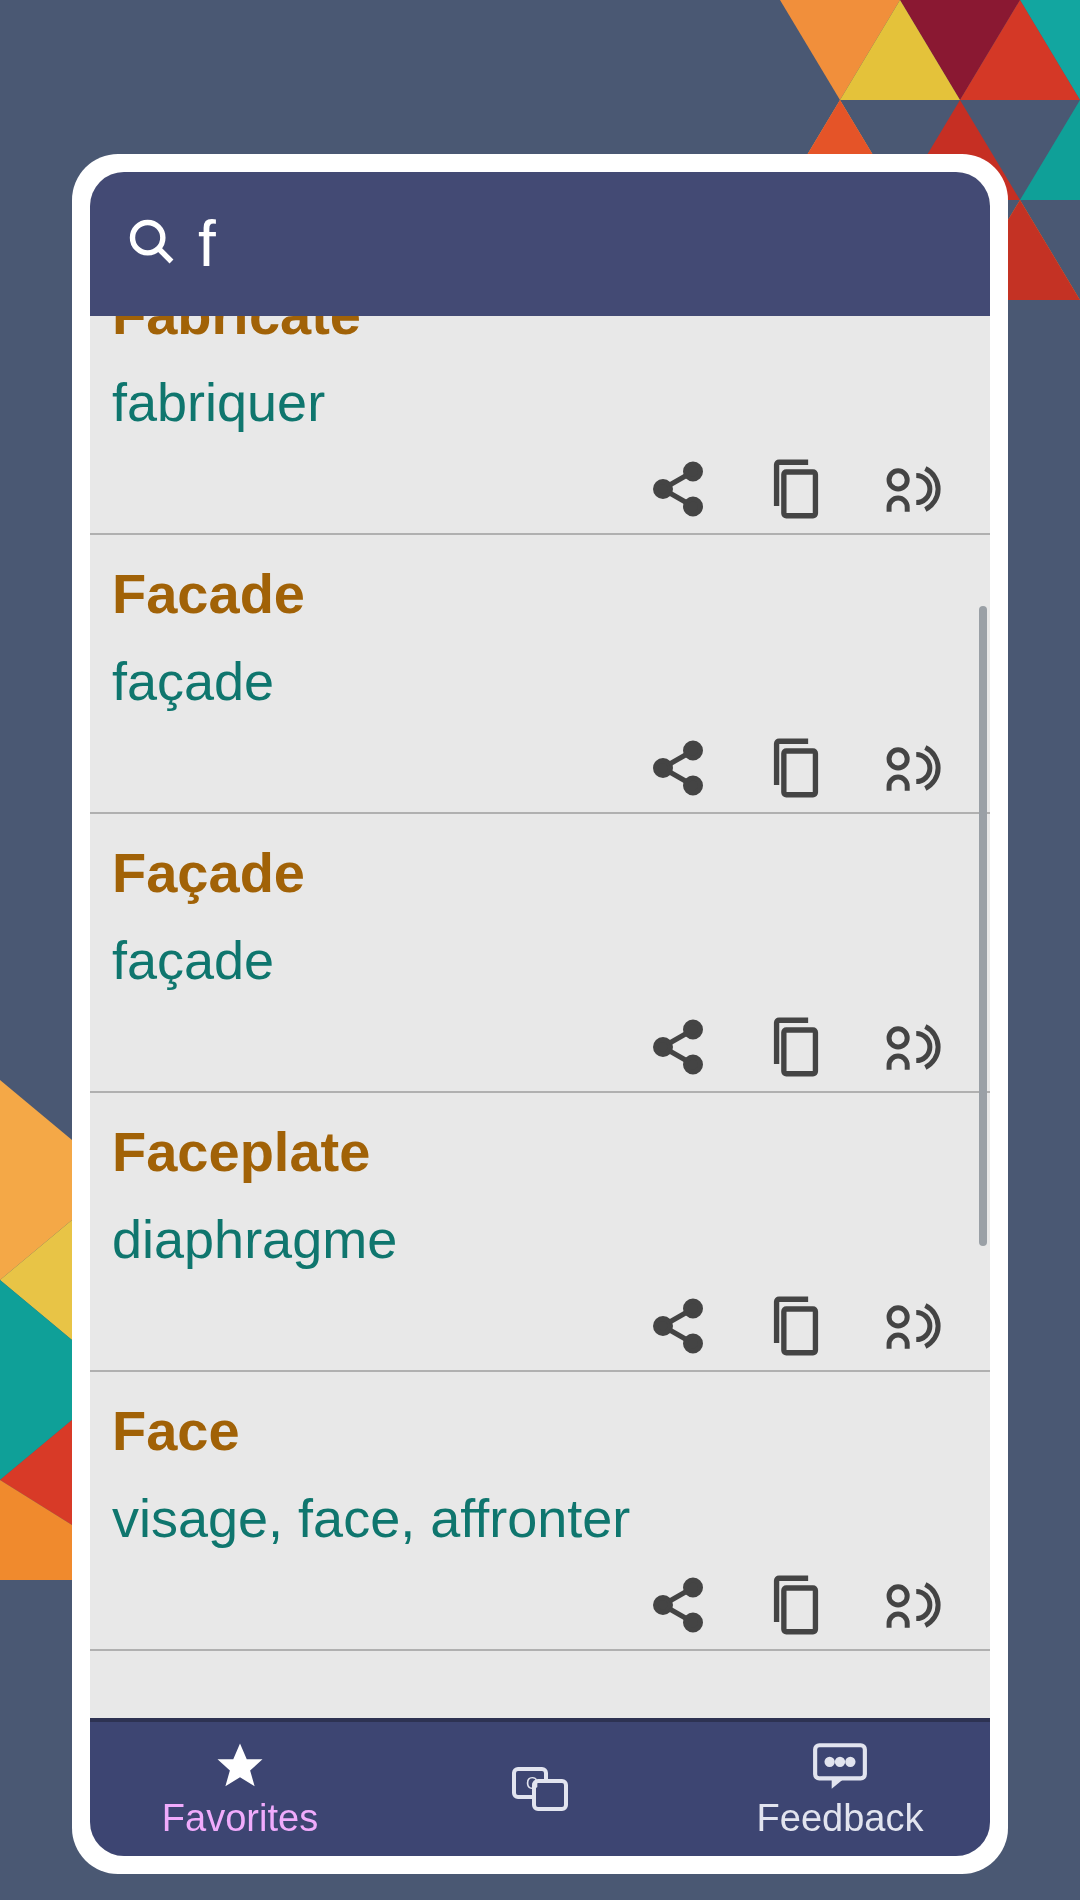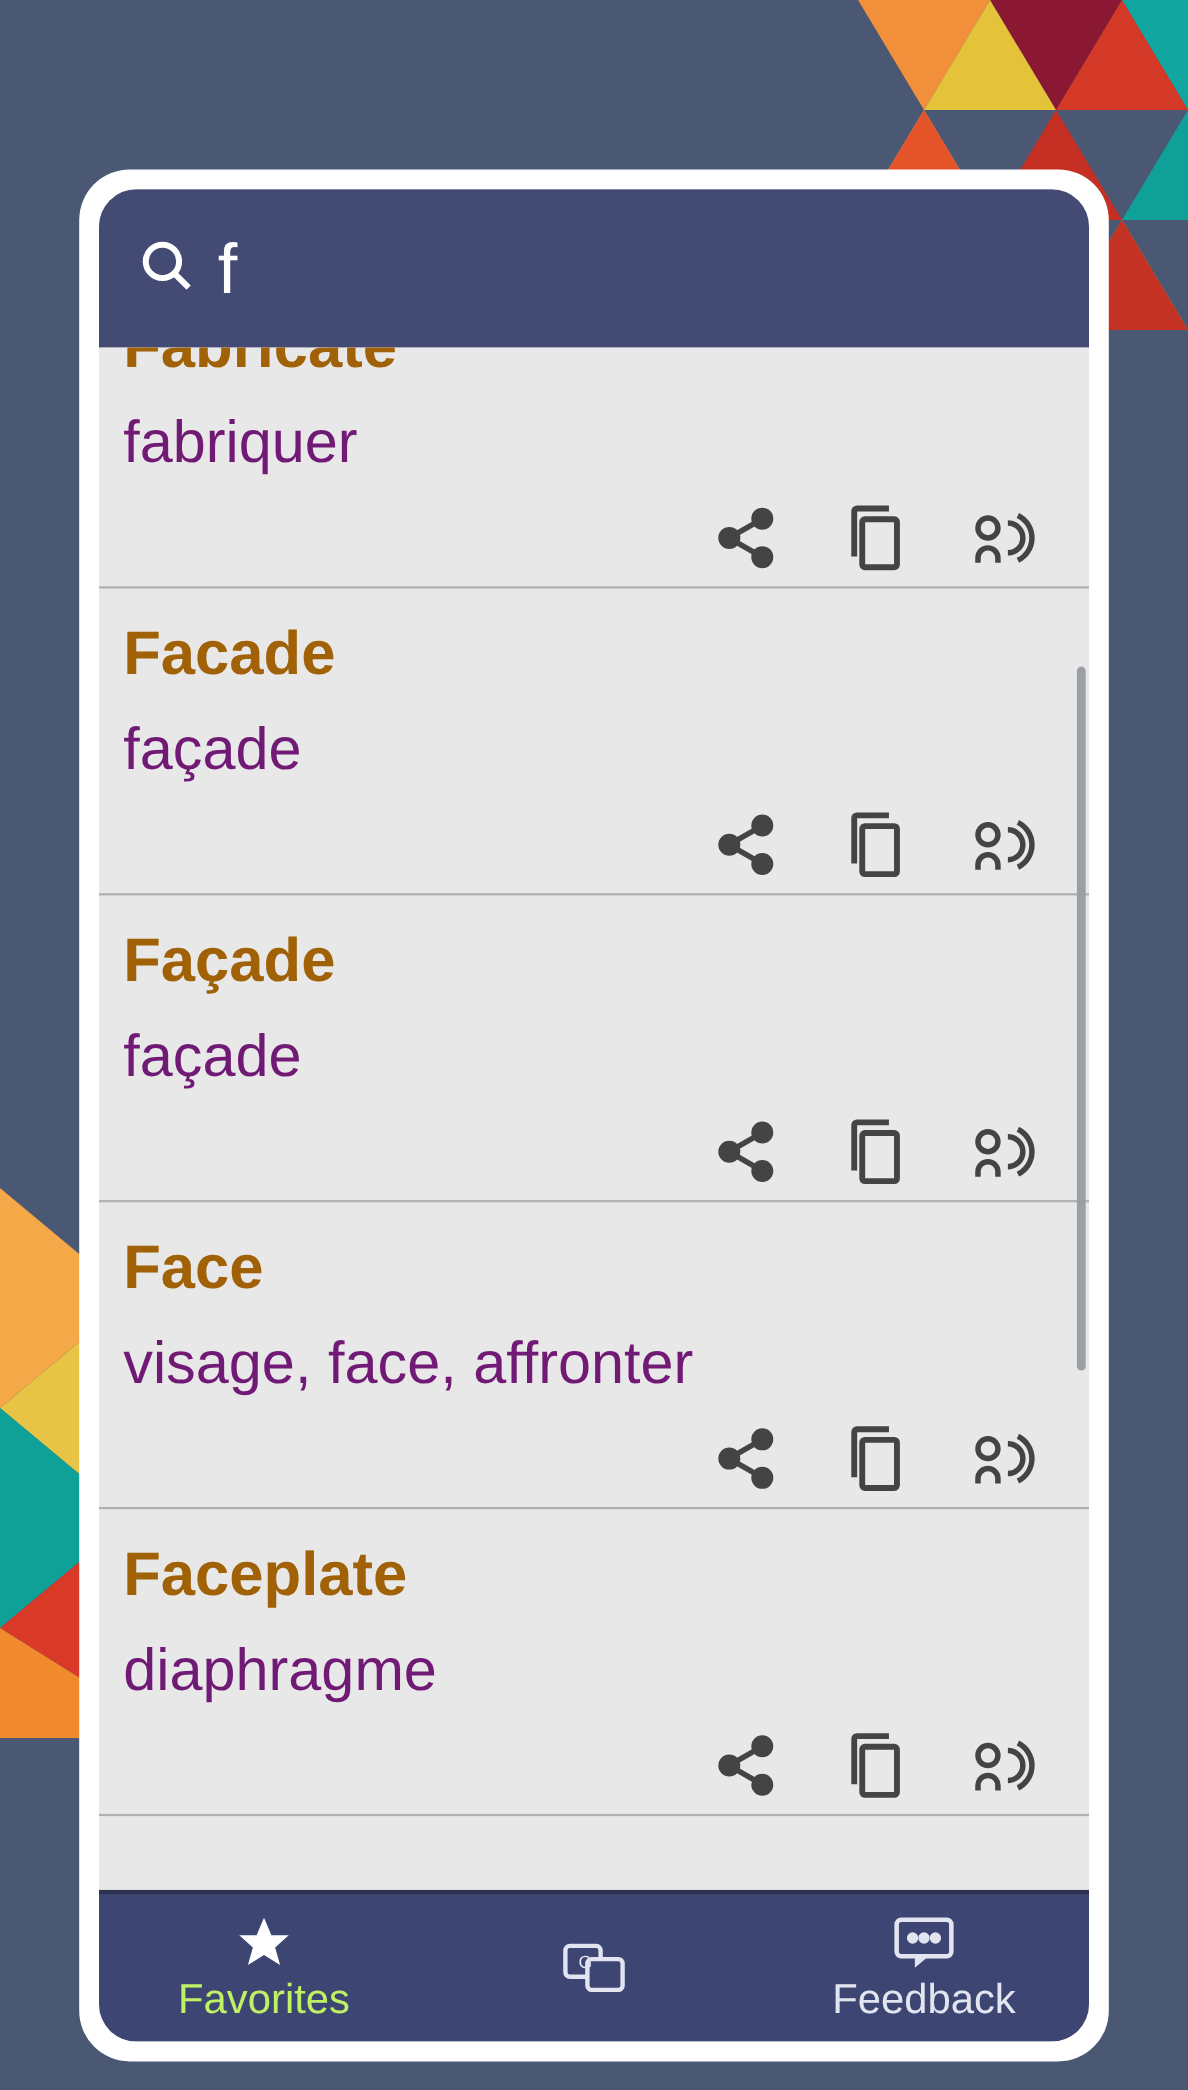--- a/index.html
+++ b/index.html
@@ -82,21 +82,21 @@
   padding: 26px 22px 10px 22px;
 }
 .item-title {
   font-size: 56px;
   font-weight: 700;
   color: #a16207;
   margin-bottom: 24px;
 }
 .item-translation {
   font-size: 54px;
-  color: #701a75;
+  color: #0f766e;
   margin-bottom: 22px;
 }
 .item-actions {
   display: flex;
   justify-content: flex-end;
   gap: 50px;
   padding-right: 20px;
 }
 .action-btn {
   width: 68px; height: 68px;
@@ -112,21 +112,21 @@
 }
 .nav-item {
   flex: 1;
   display: flex;
   flex-direction: column;
   align-items: center;
   justify-content: center;
   gap: 4px;
   color: #e2e4ef;
 }
-.nav-item.active { color: #bef264; }
+.nav-item.active { color: #f0abfc; }
 .nav-label {
   font-size: 38px;
 }
 .nav-icon { height: 54px; display:flex; align-items:center; justify-content:center; }
 
 
 .scroll-indicator {
   position: absolute;
   right: 3px;
   top: 290px;
@@ -261,51 +261,51 @@
                 <svg width="72" height="60" viewBox="0 0 30 24" fill="none" stroke="#444" stroke-width="2.2">
                   <circle cx="8" cy="8" r="4"></circle>
                   <path d="M4 22 v-2 a4 4 0 0 1 4-4 h0 a4 4 0 0 1 4 4 v2"></path>
                   <path d="M16 6 a6 6 0 0 1 0 12"></path>
                   <path d="M20 3 a10 10 0 0 1 0 18"></path>
                 </svg>
               </span>
             </div>
           </div>
           <div class="item">
+            <div class="item-title">Faceplate</div>
+            <div class="item-translation">diaphragme</div>
+            <div class="item-actions">
+              <span class="action-btn">
+                <svg width="60" height="60" viewBox="0 0 24 24" fill="none" stroke="#444" stroke-width="2">
+                  <circle cx="18" cy="5" r="3" fill="#444"></circle>
+                  <circle cx="6" cy="12" r="3" fill="#444"></circle>
+                  <circle cx="18" cy="19" r="3" fill="#444"></circle>
+                  <line x1="8.5" y1="10.5" x2="15.5" y2="6.5"></line>
+                  <line x1="8.5" y1="13.5" x2="15.5" y2="17.5"></line>
+                </svg>
+              </span>
+              <span class="action-btn">
+                <svg width="60" height="68" viewBox="0 0 24 28" fill="none" stroke="#444" stroke-width="2.2">
+                  <rect x="7" y="7" width="13" height="18" rx="1"></rect>
+                  <path d="M4 21 V4 a1 1 0 0 1 1-1 h12"></path>
+                </svg>
+              </span>
+              <span class="action-btn">
+                <svg width="72" height="60" viewBox="0 0 30 24" fill="none" stroke="#444" stroke-width="2.2">
+                  <circle cx="8" cy="8" r="4"></circle>
+                  <path d="M4 22 v-2 a4 4 0 0 1 4-4 h0 a4 4 0 0 1 4 4 v2"></path>
+                  <path d="M16 6 a6 6 0 0 1 0 12"></path>
+                  <path d="M20 3 a10 10 0 0 1 0 18"></path>
+                </svg>
+              </span>
+            </div>
+          </div>
+          <div class="item">
             <div class="item-title">Face</div>
             <div class="item-translation">visage, face, affronter</div>
-            <div class="item-actions">
-              <span class="action-btn">
-                <svg width="60" height="60" viewBox="0 0 24 24" fill="none" stroke="#444" stroke-width="2">
-                  <circle cx="18" cy="5" r="3" fill="#444"></circle>
-                  <circle cx="6" cy="12" r="3" fill="#444"></circle>
-                  <circle cx="18" cy="19" r="3" fill="#444"></circle>
-                  <line x1="8.5" y1="10.5" x2="15.5" y2="6.5"></line>
-                  <line x1="8.5" y1="13.5" x2="15.5" y2="17.5"></line>
-                </svg>
-              </span>
-              <span class="action-btn">
-                <svg width="60" height="68" viewBox="0 0 24 28" fill="none" stroke="#444" stroke-width="2.2">
-                  <rect x="7" y="7" width="13" height="18" rx="1"></rect>
-                  <path d="M4 21 V4 a1 1 0 0 1 1-1 h12"></path>
-                </svg>
-              </span>
-              <span class="action-btn">
-                <svg width="72" height="60" viewBox="0 0 30 24" fill="none" stroke="#444" stroke-width="2.2">
-                  <circle cx="8" cy="8" r="4"></circle>
-                  <path d="M4 22 v-2 a4 4 0 0 1 4-4 h0 a4 4 0 0 1 4 4 v2"></path>
-                  <path d="M16 6 a6 6 0 0 1 0 12"></path>
-                  <path d="M20 3 a10 10 0 0 1 0 18"></path>
-                </svg>
-              </span>
-            </div>
-          </div>
-          <div class="item">
-            <div class="item-title">Faceplate</div>
-            <div class="item-translation">diaphragme</div>
             <div class="item-actions">
               <span class="action-btn">
                 <svg width="60" height="60" viewBox="0 0 24 24" fill="none" stroke="#444" stroke-width="2">
                   <circle cx="18" cy="5" r="3" fill="#444"></circle>
                   <circle cx="6" cy="12" r="3" fill="#444"></circle>
                   <circle cx="18" cy="19" r="3" fill="#444"></circle>
                   <line x1="8.5" y1="10.5" x2="15.5" y2="6.5"></line>
                   <line x1="8.5" y1="13.5" x2="15.5" y2="17.5"></line>
                 </svg>
               </span>

